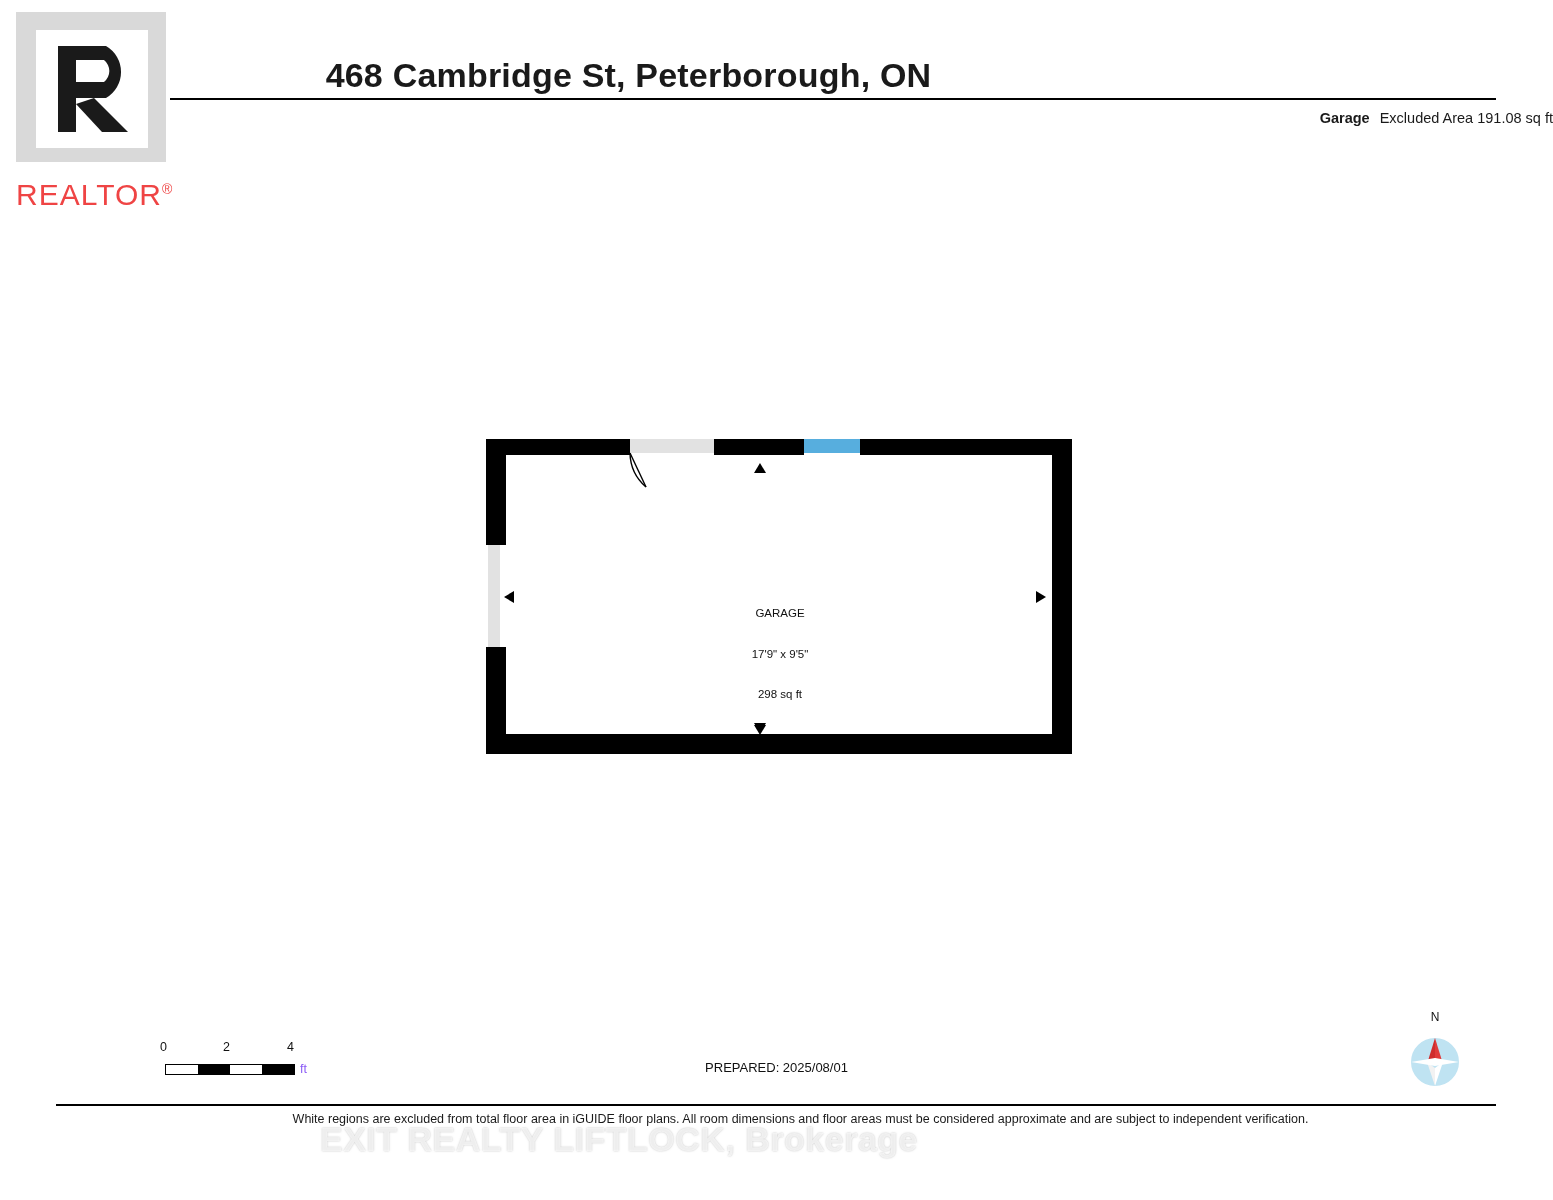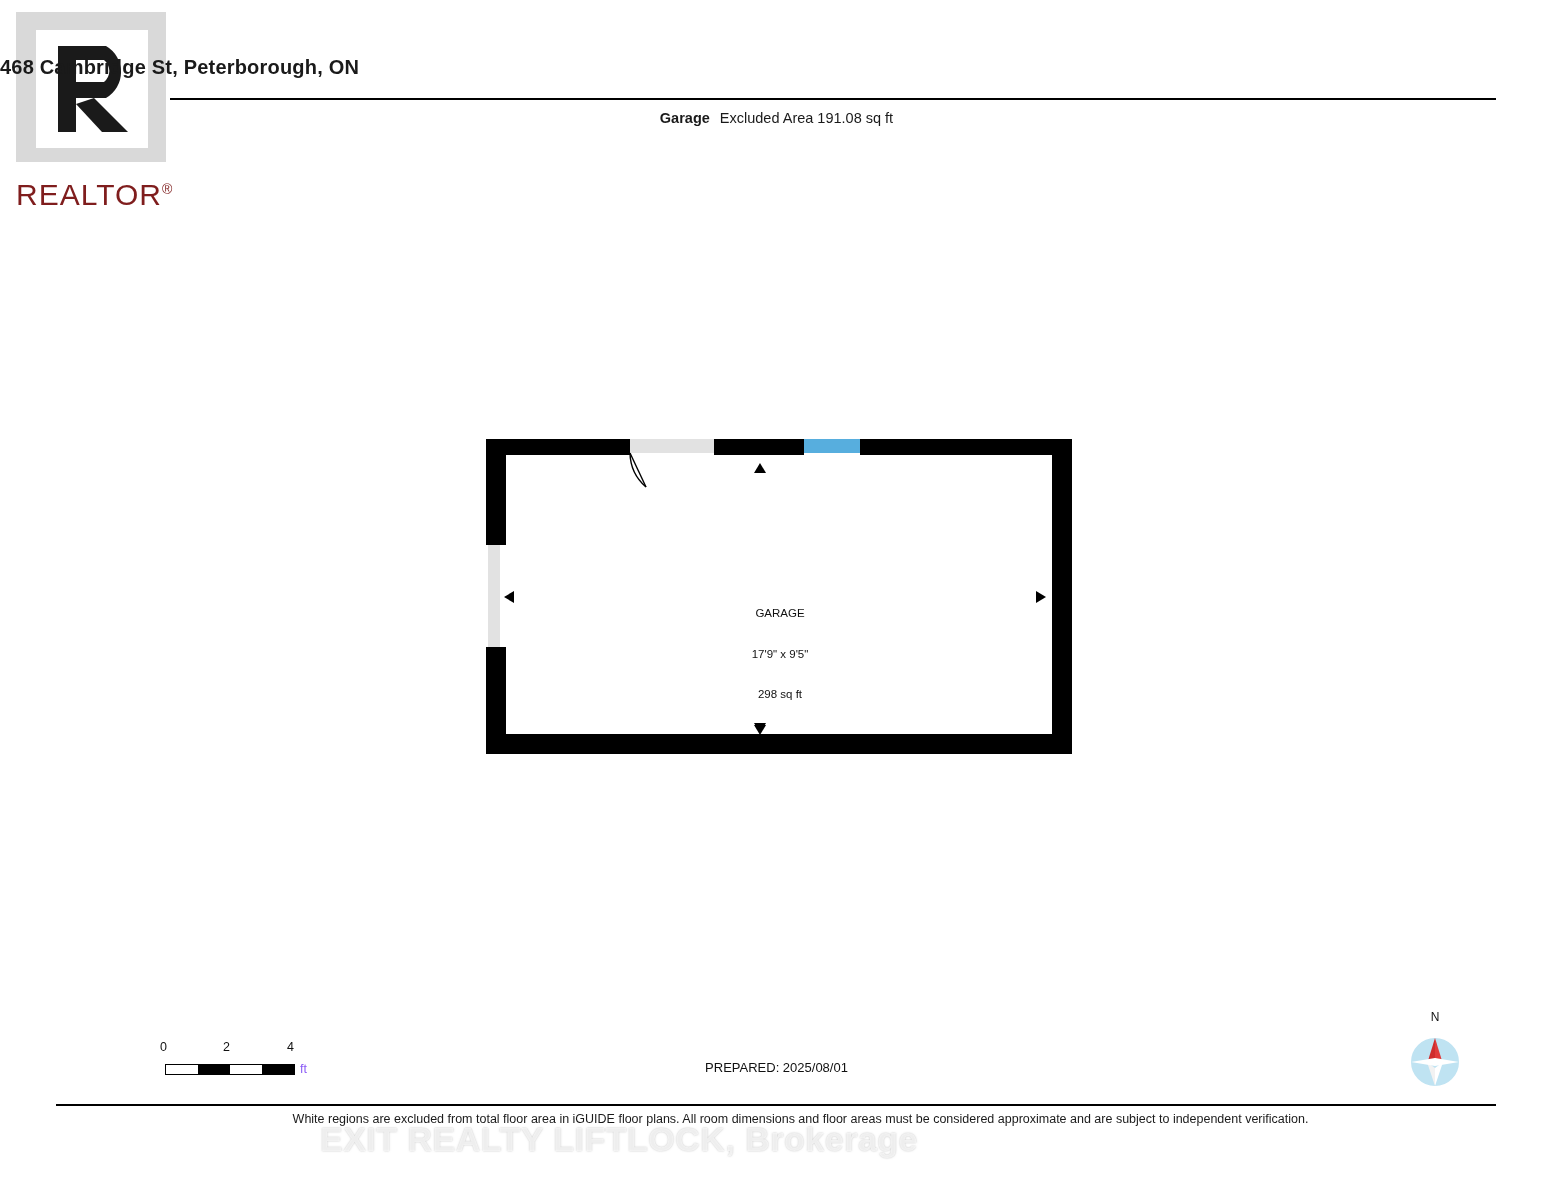--- a/index.html
+++ b/index.html
@@ -22,32 +22,32 @@
     top: 98px;
     width: 1326px;
     height: 2px;
     background: #000000;
   }
   #page-title {
     position: absolute;
     left: 0;
     top: 56px;
     width: 1257px;
-    text-align: left;
-    font-size: 20px;
+    text-align: center;
+    font-size: 34px;
     font-weight: bold;
     color: #1a1a1a;
     letter-spacing: 0.2px;
   }
   #subtitle-row {
     position: absolute;
     left: 0;
     top: 110px;
     width: 1553px;
-    text-align: center;
+    text-align: right;
     font-size: 14.5px;
     color: #1a1a1a;
   }
   #subtitle-row .level-name {
     font-weight: bold;
     margin-right: 10px;
   }
 
   
   #realtor-logo {
@@ -189,21 +189,21 @@
     <rect x="8" y="4" width="150" height="150" fill="#d9d9d9"></rect>
 
     <rect x="28" y="22" width="112" height="118" fill="#ffffff"></rect>
 
     <g fill="#1a1a1a">
       <rect x="50" y="38" width="18" height="86"></rect>
       <path d="M68 38 h30 a30 30 0 0 1 0 52 h-30 v-16 h28 a14 14 0 0 0 0 -22 h-28 z"></path>
       <path d="M86 90 l34 34 h-26 l-26 -28 z"></path>
     </g>
   </svg>
-  <div style="position:absolute;left:8px;top:170px;font-size:30px;letter-spacing:1px;color:#7f1d1d;font-family:'Liberation Sans',sans-serif;">
+  <div style="position:absolute;left:8px;top:170px;font-size:30px;letter-spacing:1px;color:#ef4444;font-family:'Liberation Sans',sans-serif;">
     <span>REALTOR</span><span style="font-size:14px;vertical-align:super;">®</span>
   </div>
 </div>
 
 <div id="page-title">468 Cambridge St, Peterborough, ON</div>
 <div id="header-rule"></div>
 <div id="subtitle-row">
   <span class="level-name">Garage</span><span>Excluded Area 191.08 sq ft</span>
 </div>
 

